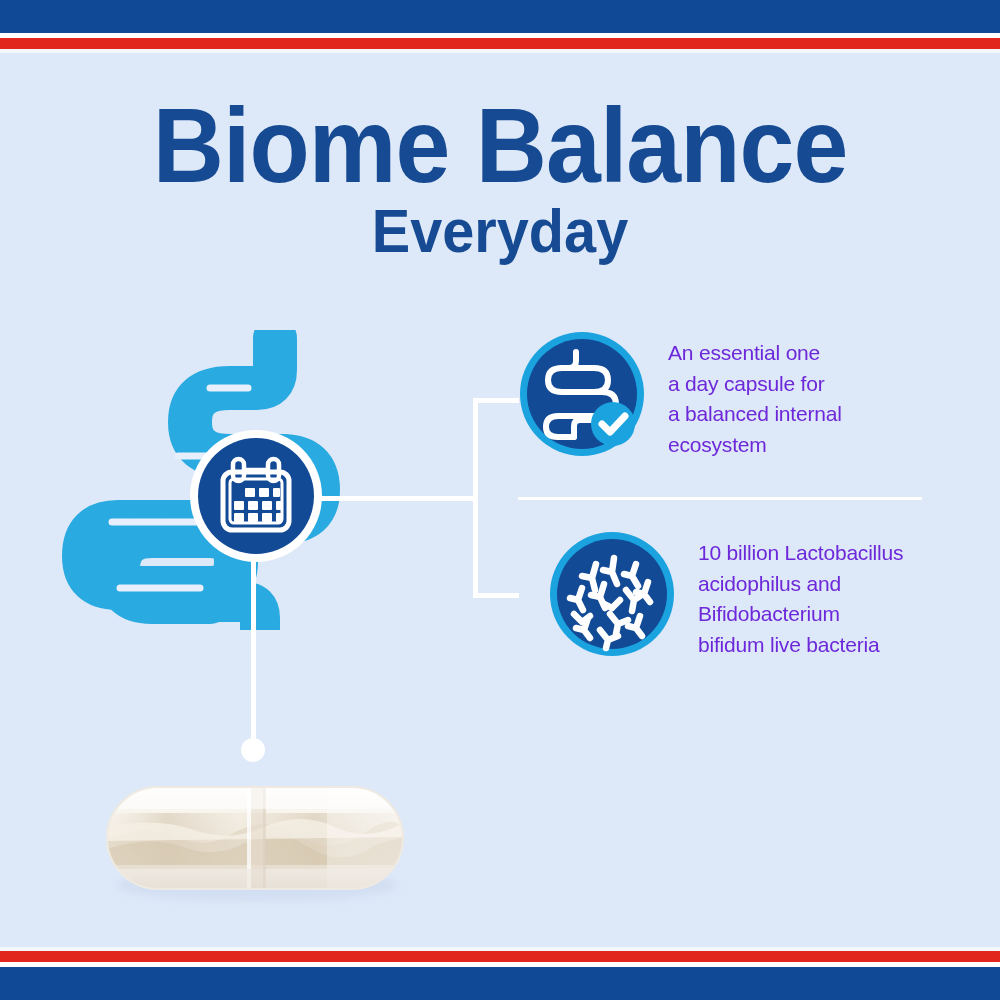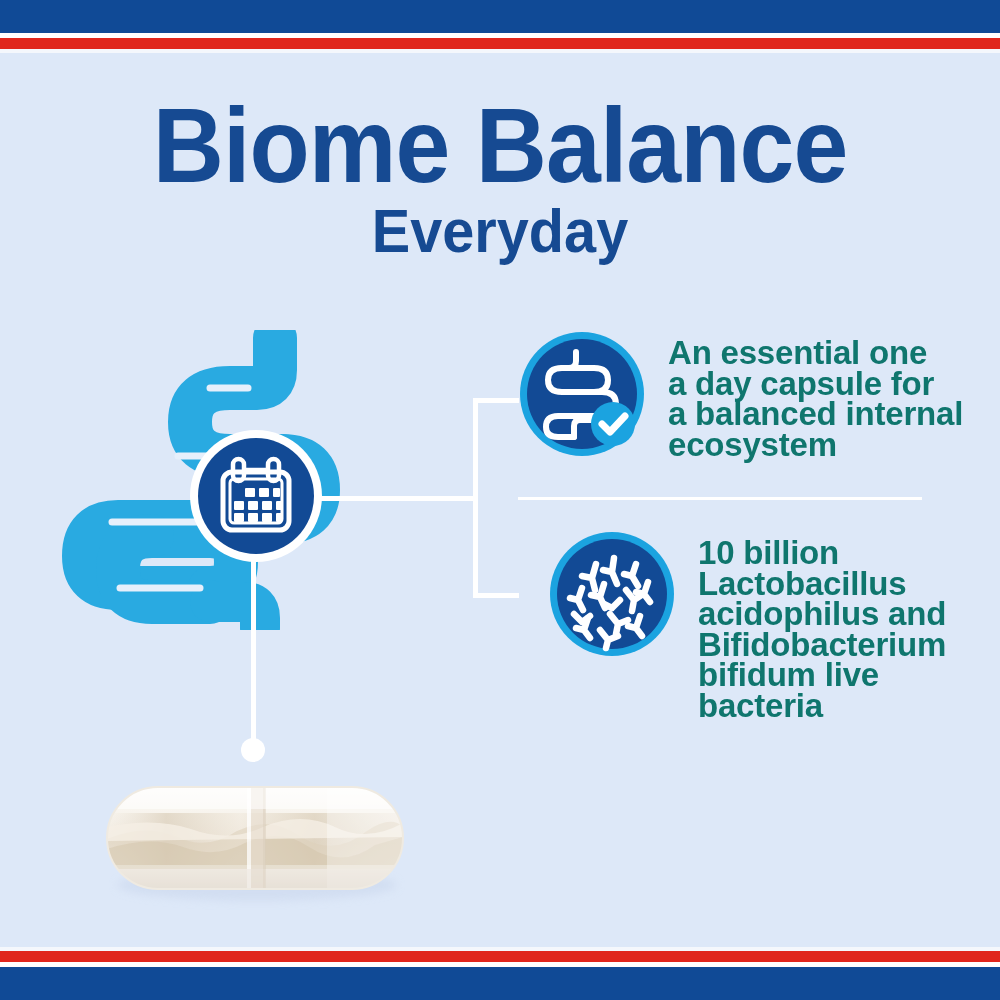--- a/index.html
+++ b/index.html
@@ -58,21 +58,21 @@
   
   .cal-badge{position:absolute;left:188px;top:428px;width:136px;height:136px;}
 
   
   .feature{position:absolute;display:flex;align-items:flex-start;}
   .f1{left:518px;top:330px;}
   .f2{left:548px;top:530px;}
   .f-icon{width:128px;height:128px;flex:0 0 128px;}
   .f-text{
     margin-left:22px;margin-top:8px;
-    font-size:33px;line-height:30.5px;font-weight:700;color:#0f766e;
+    font-size:21px;line-height:30.5px;font-weight:400;color:#6d28d9;
     font-family:"Liberation Sans",sans-serif;
     letter-spacing:-0.2px;
     white-space:pre-line;
   }
 
   
   .capsule-wrap{position:absolute;left:95px;top:765px;width:320px;height:145px;}
 </style>
 </head>
 <body>

